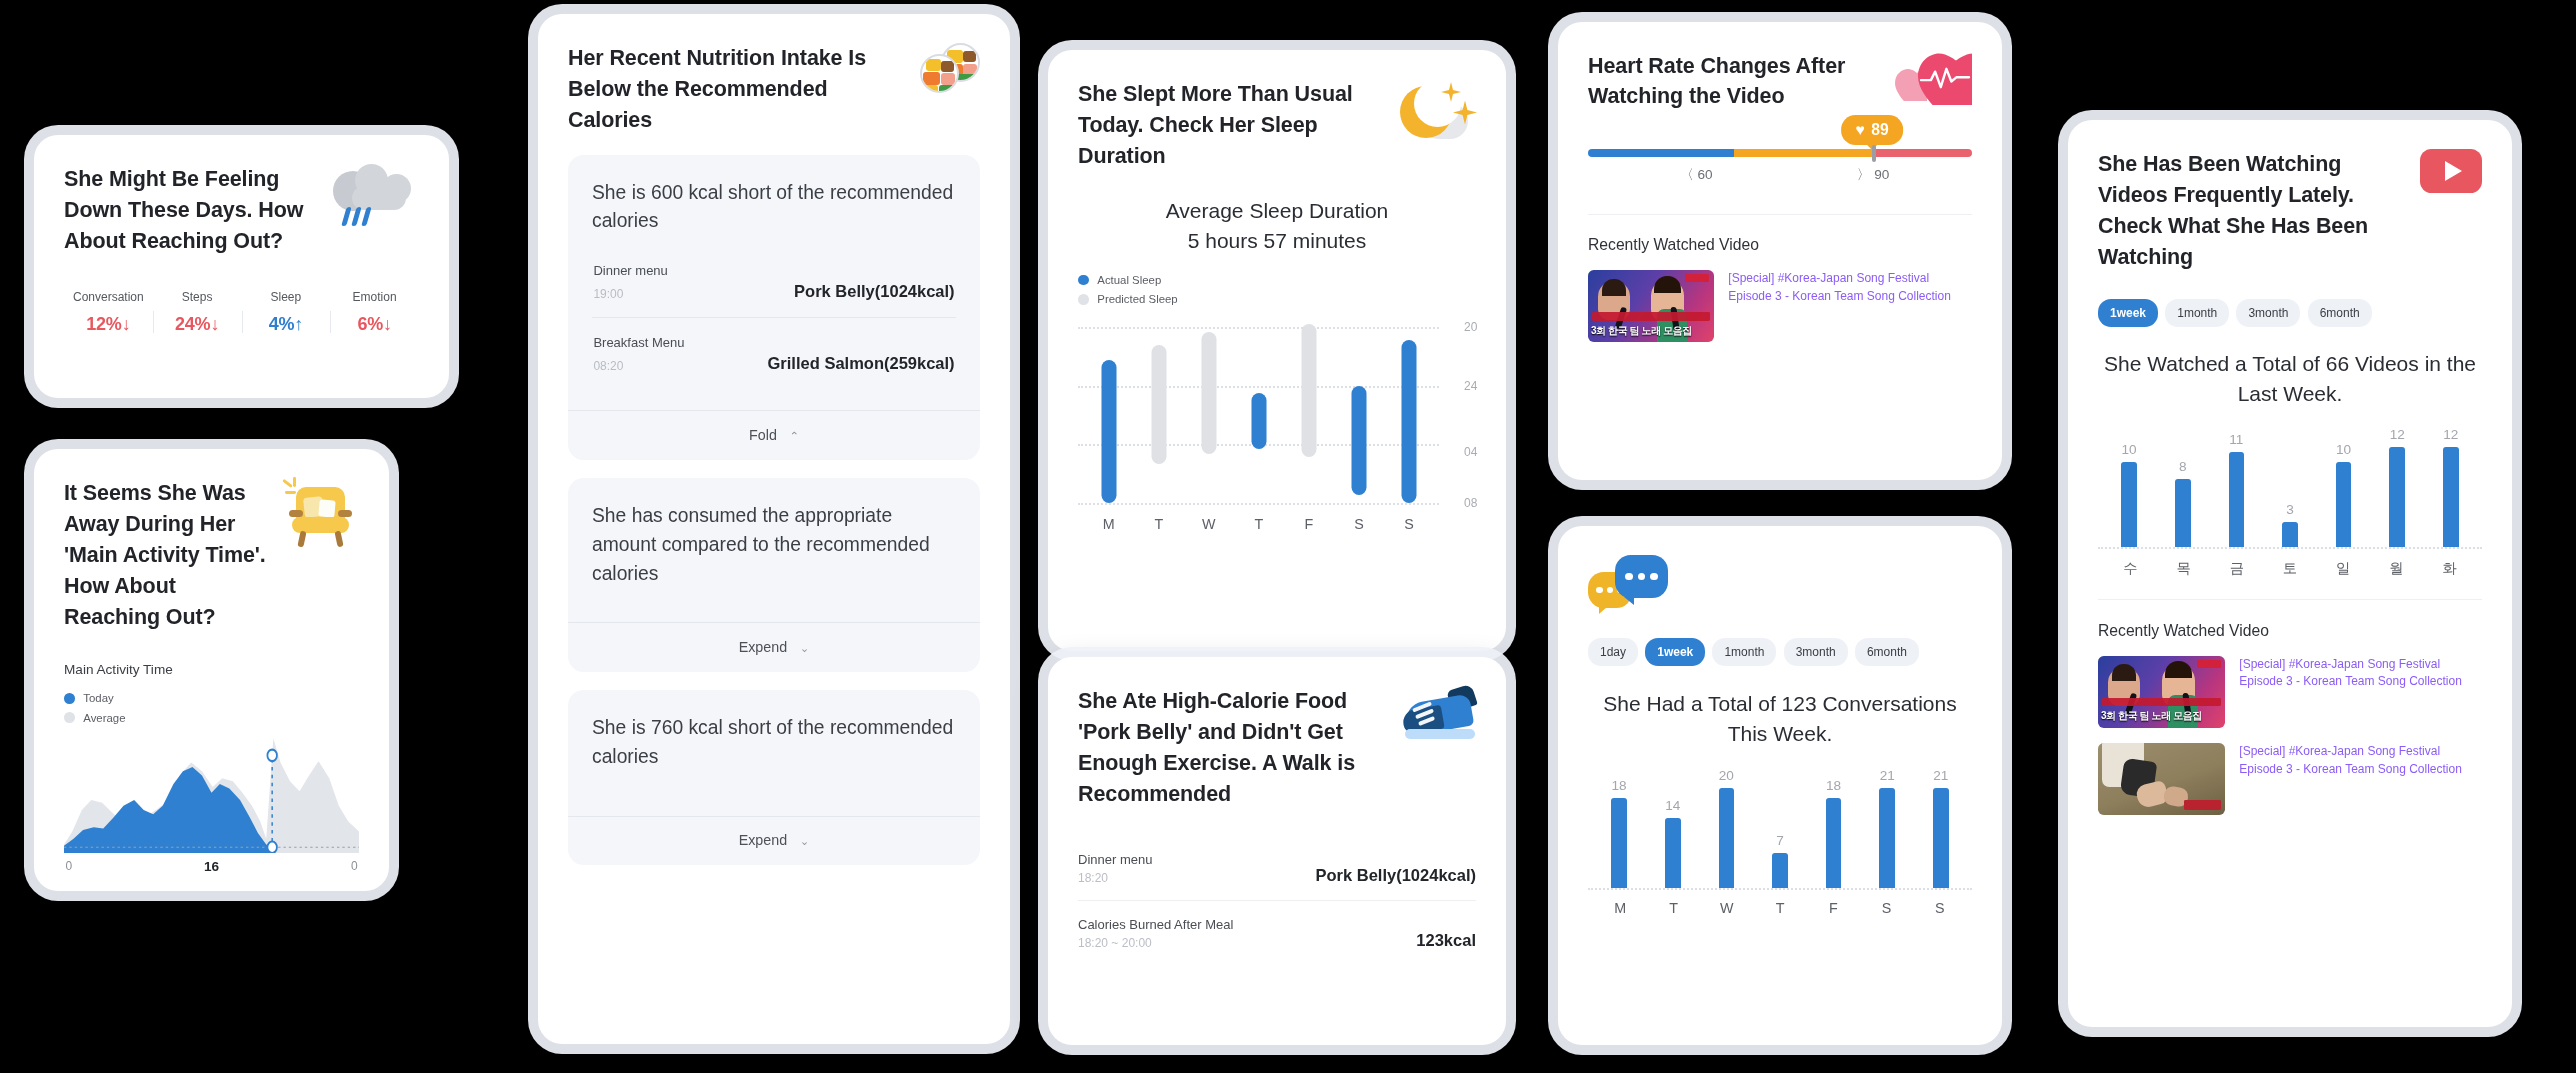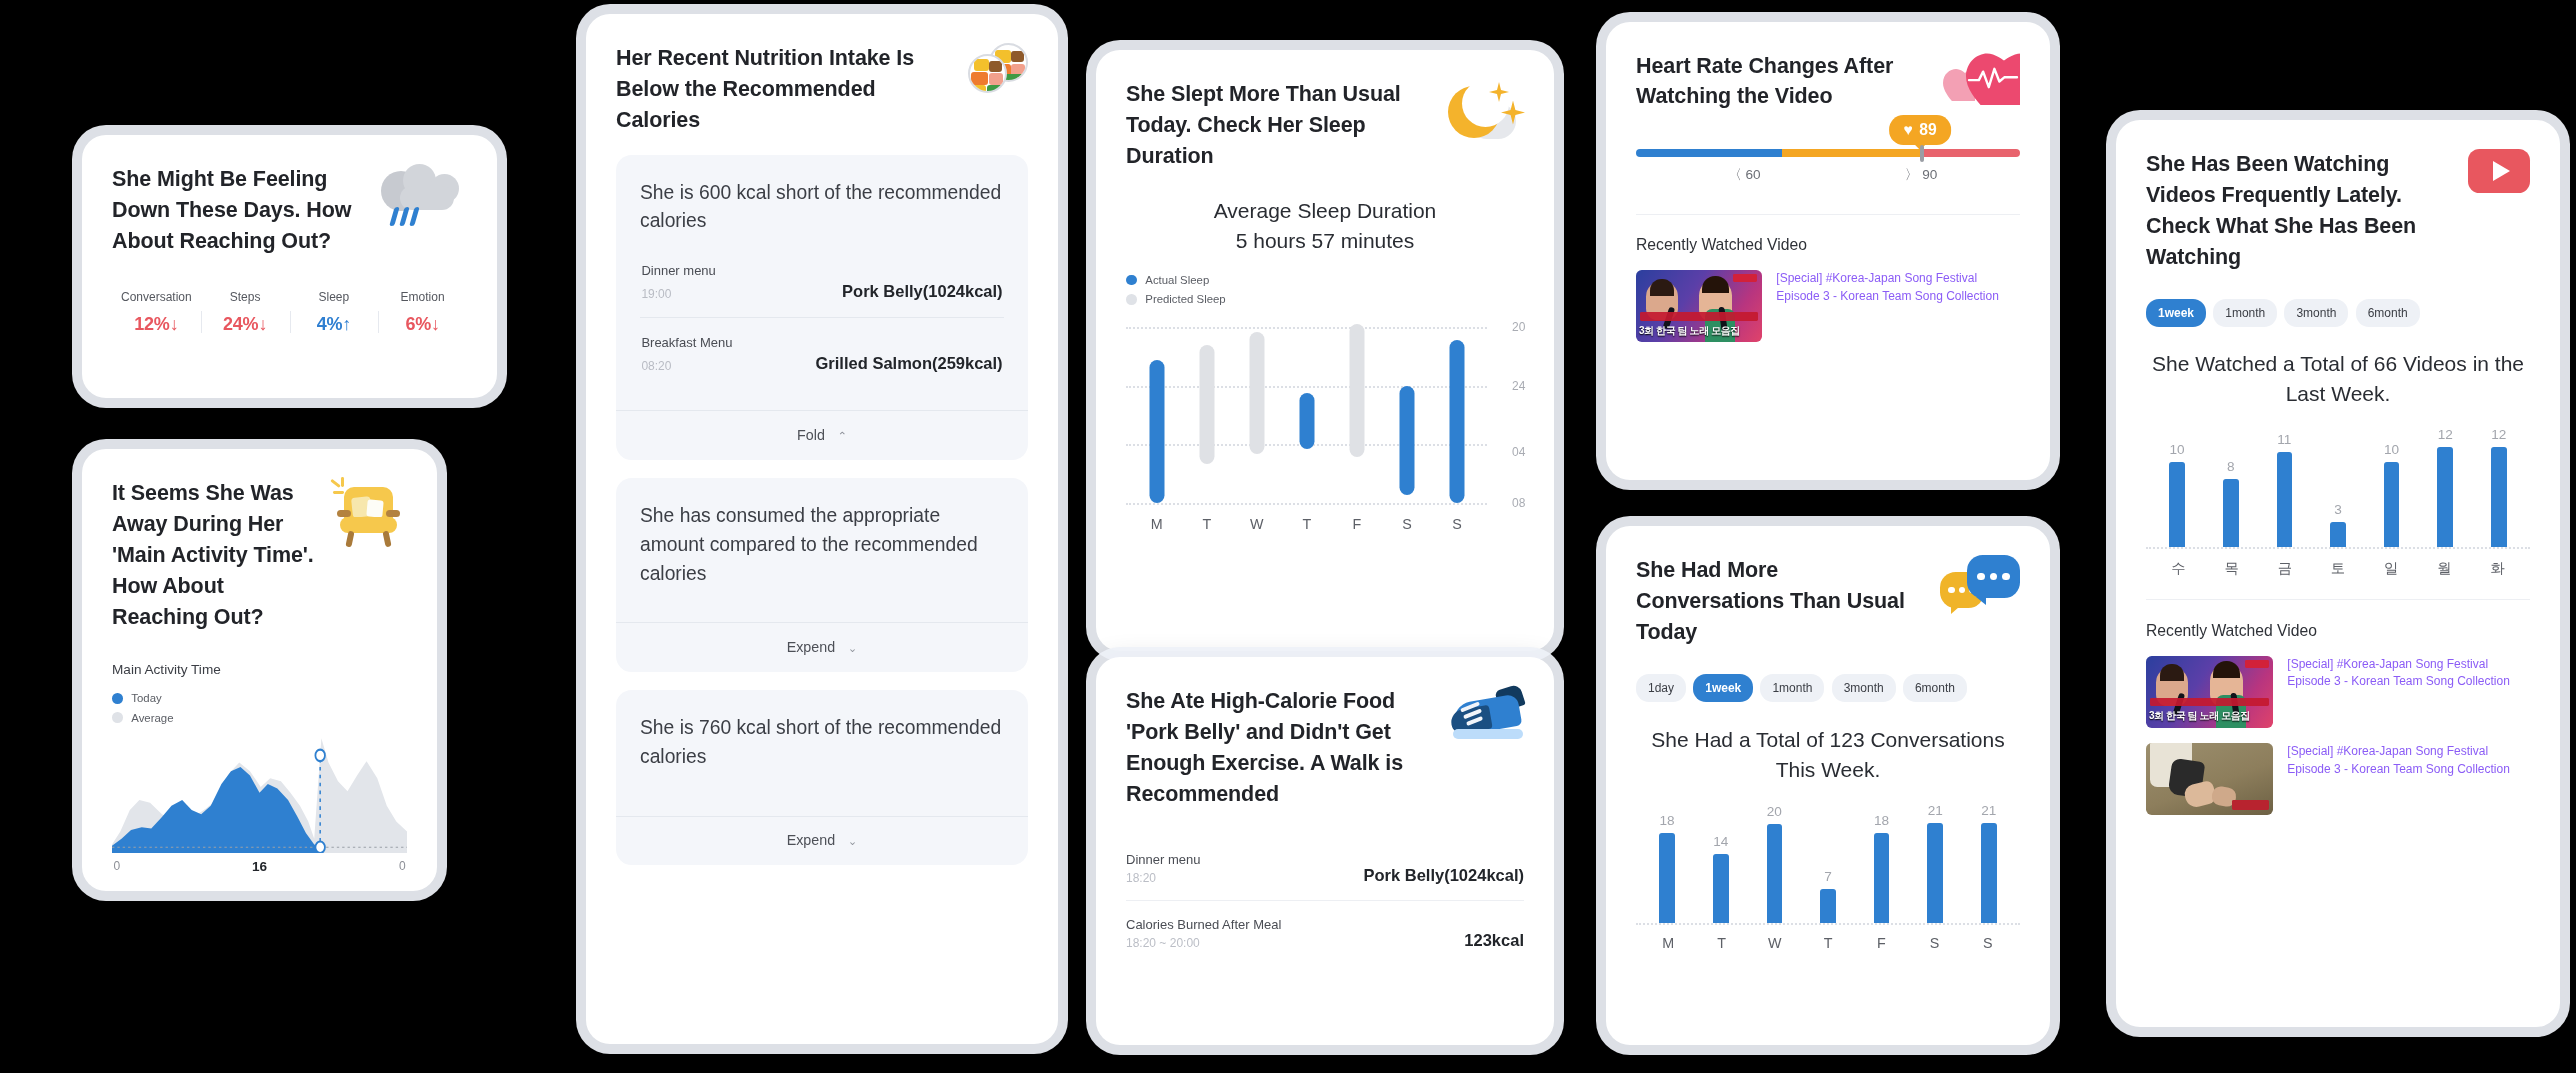--- a/index.html
+++ b/index.html
@@ -11,21 +11,21 @@
   }
   .stage { position: relative; width: 2576px; height: 1073px; }
 
   .card {
     position: absolute;
     background: #ffffff;
     border-radius: 24px;
     box-shadow: 0 0 0 10px rgba(238,241,247,0.93), 0 11.4px 33px rgba(0,0,0,0.30);
     overflow: hidden;
   }
-  .pad { padding: 29px 30px; margin-left: 48px; }
+  .pad { padding: 29px 30px; }
 
   .headline {
     font-size: 21.5px; font-weight: 700; color: #222429;
     line-height: 1.44; letter-spacing: -0.1px;
   }
   .hrow { display: flex; align-items: flex-start; justify-content: space-between; gap: 11.4px; }
   .hrow .headline { flex: 1 1 auto; }
   .art { flex: 0 0 auto; }
 
   
@@ -497,21 +497,20 @@
         <div style="position:absolute;left:2.9px;bottom:2.9px;right:2.9px;height:17px;display:flex;align-items:center;">
           <span style="font-size:10px;font-weight:700;color:#fff;letter-spacing:-0.4px;text-shadow:0 0.7px 1.4px #000;">3회 한국 팀 노래 모음집</span>
         </div>
       </div>
       <div class="vtext">[Special] #Korea-Japan Song Festival Episode 3 - Korean Team Song Collection</div>
     </div>
   </div>
 
   <div class="card pad" id="card-convo">
     <div class="hrow">
-      <div class="headline">She Had More Conversations Than Usual Today</div>
       <div class="art">
         <div class="bub">
           <div class="bb" style="left:0;top:17px;width:44px;height:36px;background:#f0b429;">
             <u></u>
               <u></u>
               <u></u>
             <span style="position:absolute;left:11.4px;bottom:-6.4px;width:0;height:0;border-left:8.6px solid #f0b429;border-bottom:7.9px solid transparent;"></span>
           </div>
           <div class="bb" style="right:0;top:0;width:53px;height:43px;background:#2f80d0;">
             <u style="width:7.9px;height:7.9px;"></u>

